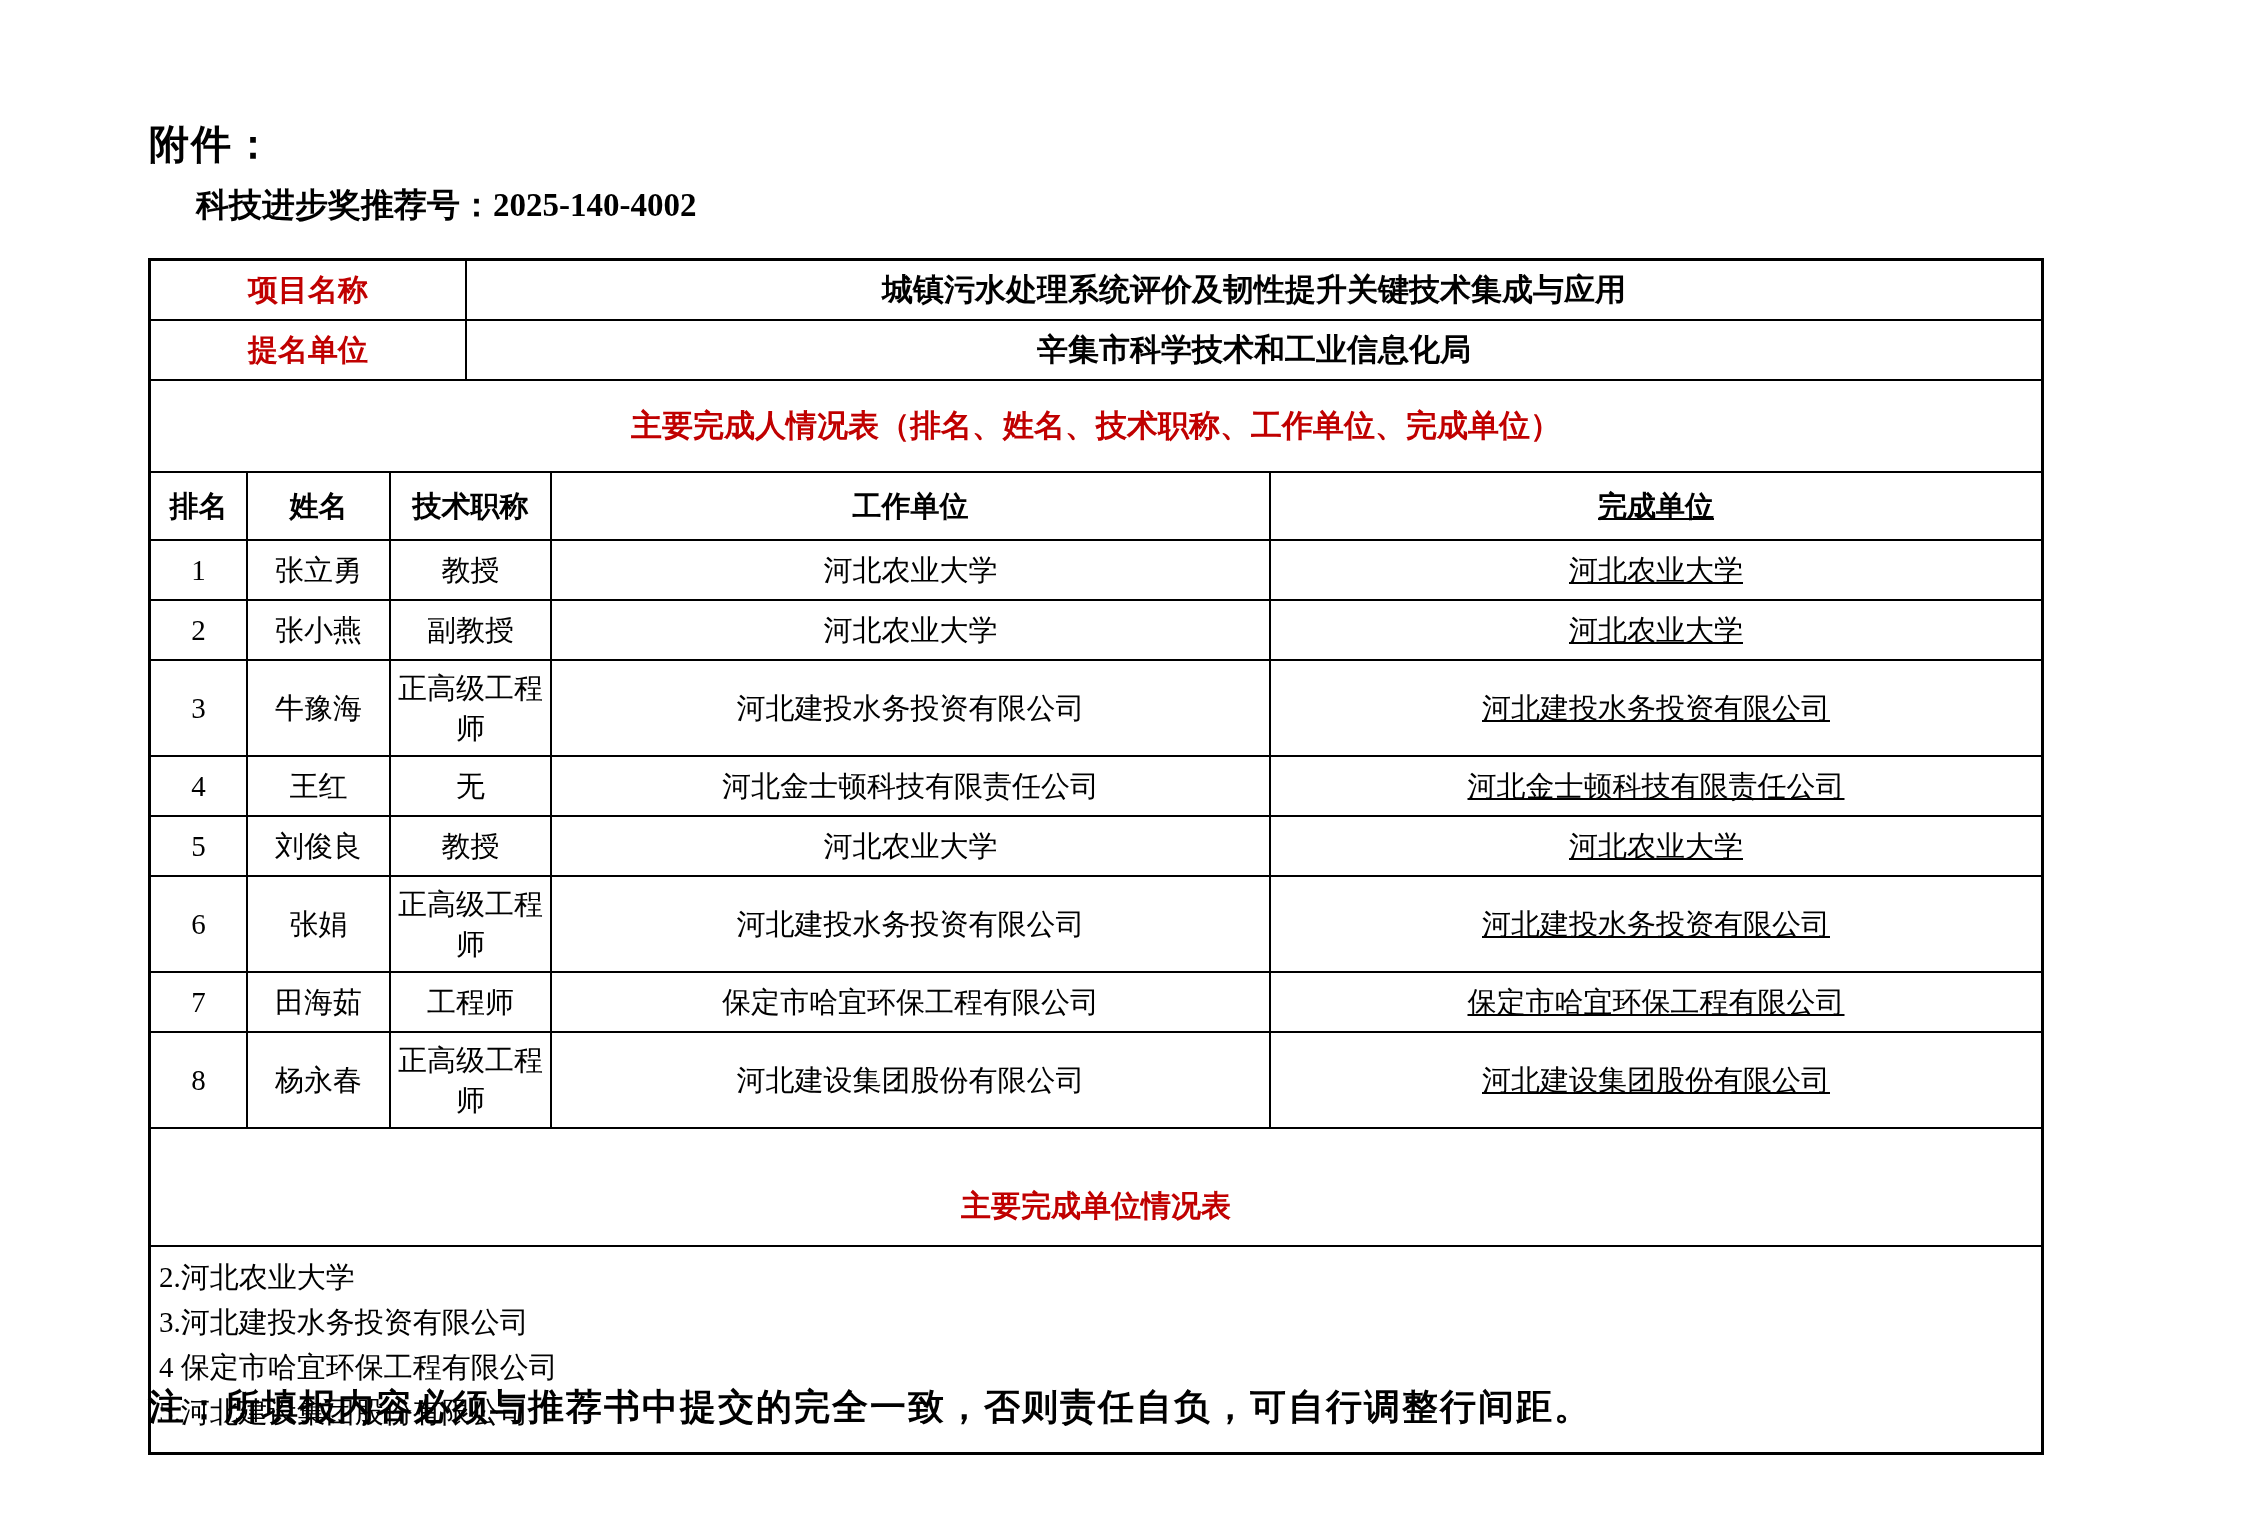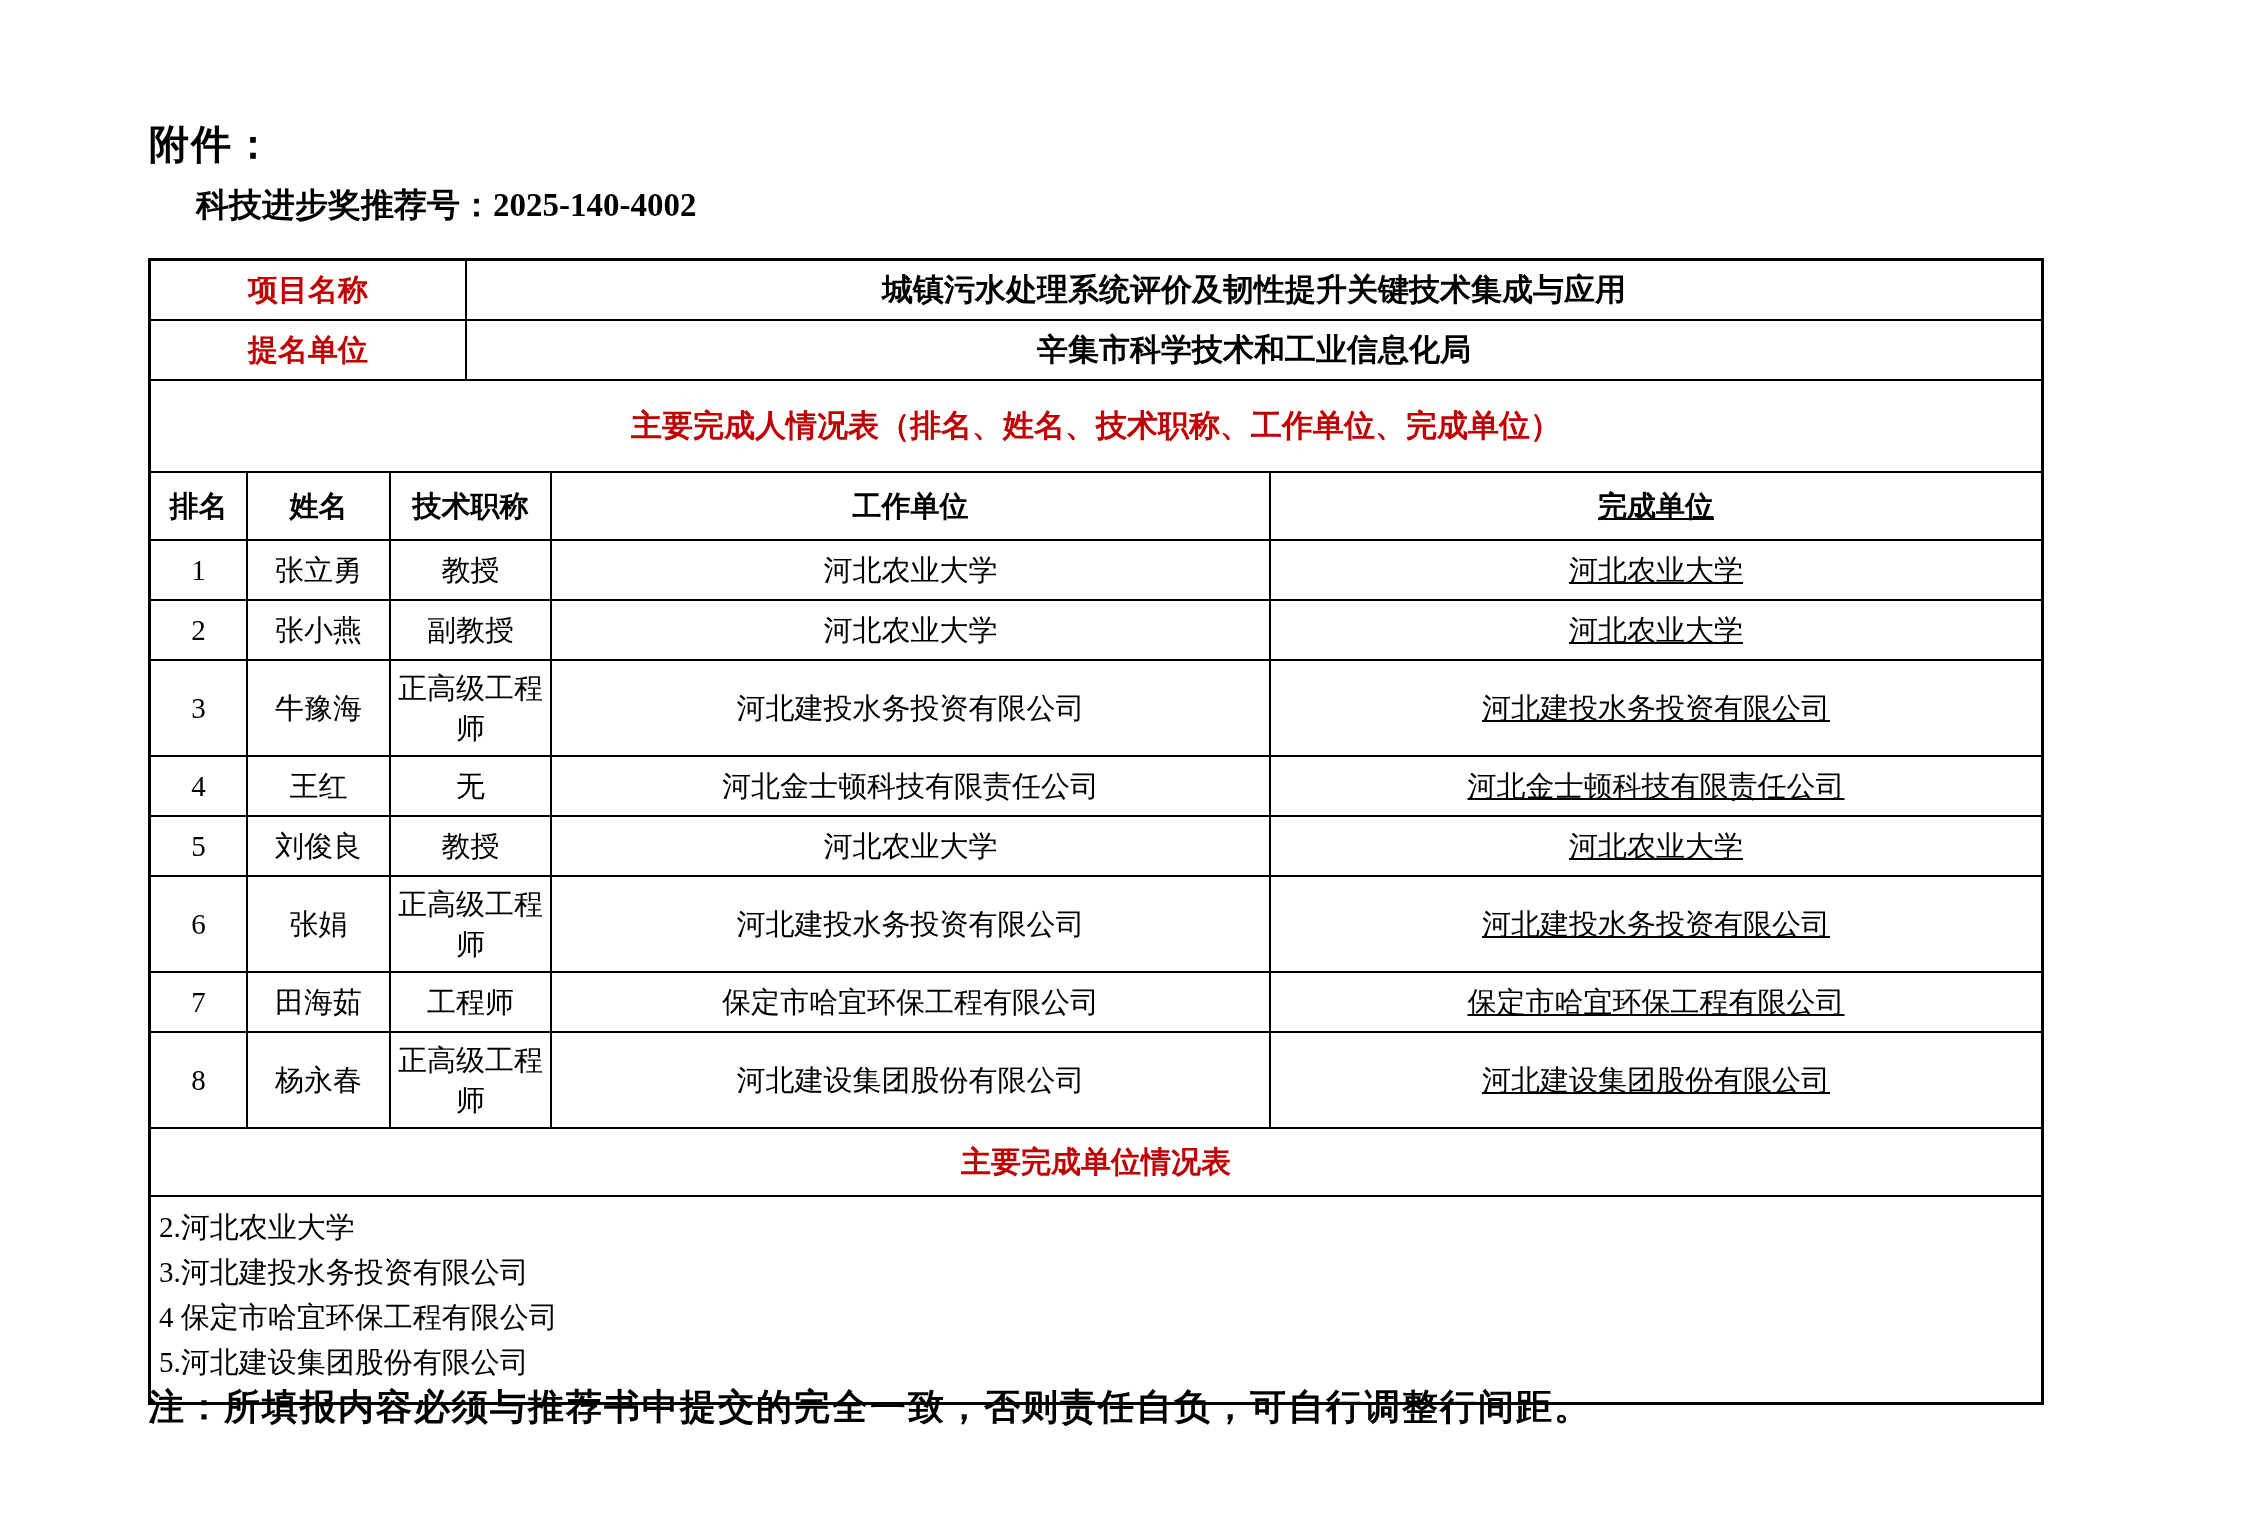--- a/index.html
+++ b/index.html
@@ -36,23 +36,23 @@
     display:flex; align-items:center; justify-content:center;
     font-weight:bold; font-size:31px; text-align:center;
   }
 
   .section-title {
     height:92px; display:flex; align-items:center; justify-content:center;
     color:var(--accent); font-weight:bold; font-size:31px;
     border-bottom:2px solid var(--line); text-align:center;
   }
   .section-title2 {
-    height:68px; display:flex; align-items:center; justify-content:center;
+    height:79px; display:flex; align-items:center; justify-content:center;
     color:var(--accent); font-weight:bold; font-size:30px;
-    border-bottom:2px solid var(--line); text-align:center;
+    border-bottom:2px solid var(--line); text-align:center;margin-top:39px;
   }
 
   .grid-head, .grid-row { display:grid; grid-template-columns:97px 143px 161px 719px 1fr; }
   .grid-head { border-bottom:2px solid var(--line); }
   .grid-head .cell { height:66px; font-weight:bold; }
   .grid-row { border-bottom:2px solid var(--line); }
   .grid-row .cell { min-height:58px; padding:7px 0; }
 
   .cell {
     display:flex; align-items:center; justify-content:center;

